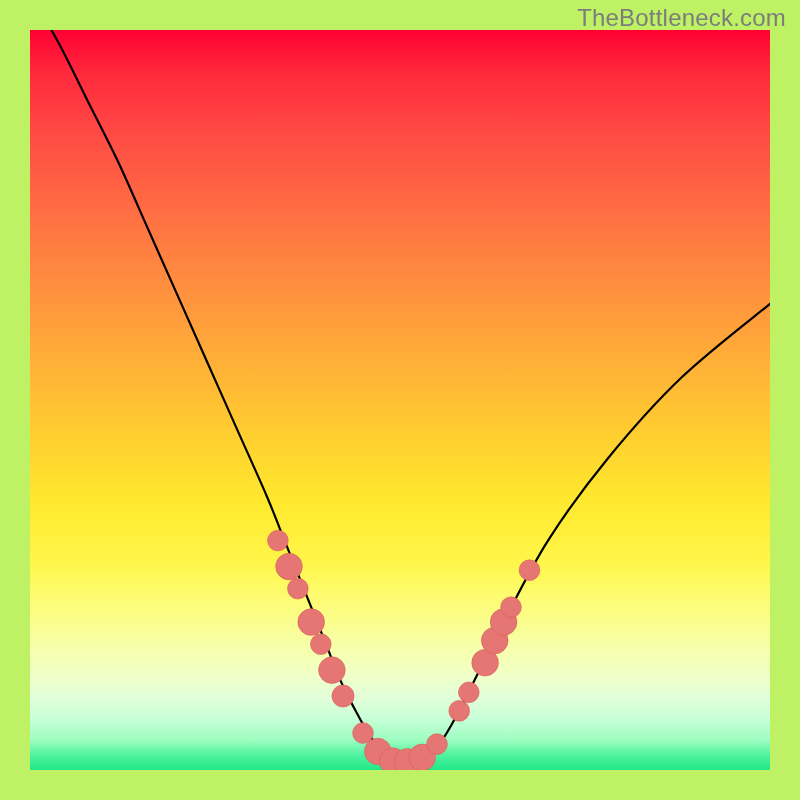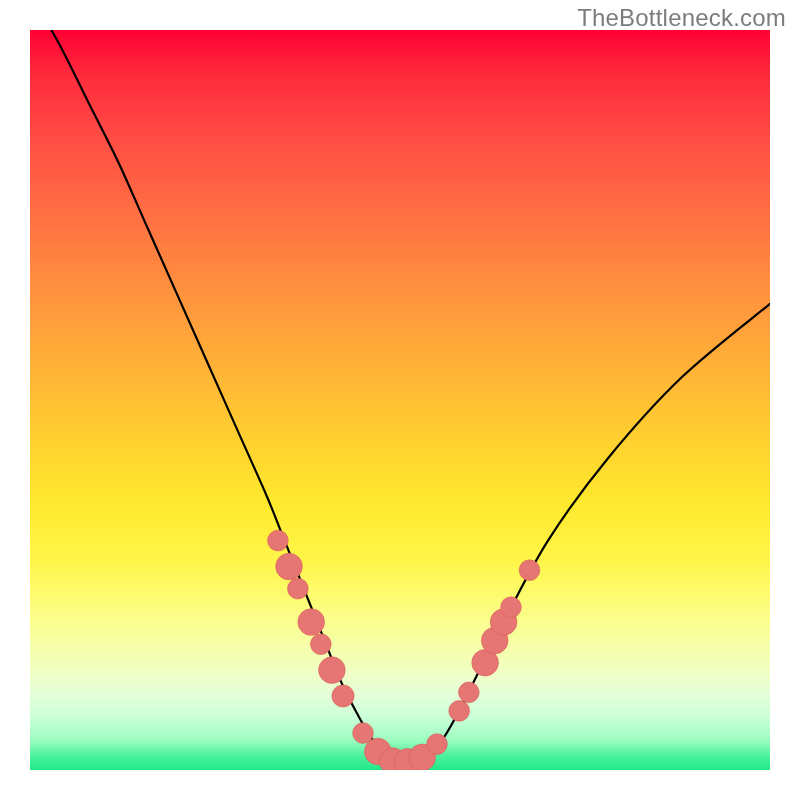--- a/index.html
+++ b/index.html
@@ -8,21 +8,21 @@
     width: 800px;
     height: 800px;
     overflow: hidden;
     background: #000;
     font-family: Arial, Helvetica, sans-serif;
   }
   .frame {
     position: relative;
     width: 800px;
     height: 800px;
-    background: #ffffff;
+    background: #bef264;
   }
   .watermark {
     position: absolute;
     top: 4px;
     right: 14px;
     color: #7c7c7c;
     font-size: 24px;
     font-weight: 500;
     letter-spacing: 0.2px;
     z-index: 5;

